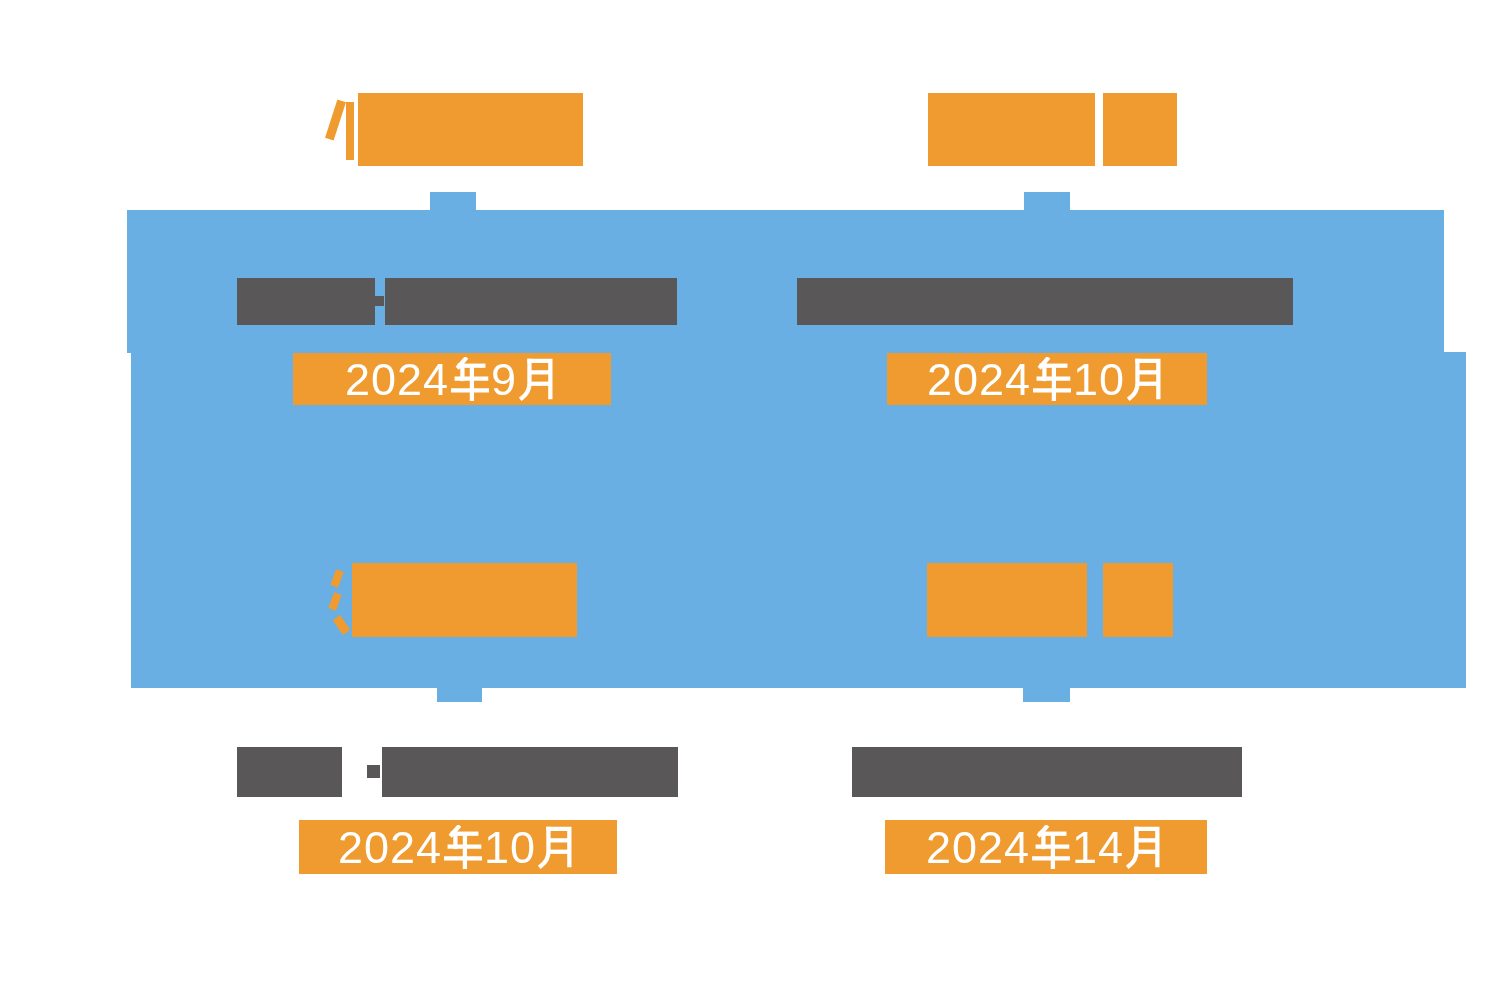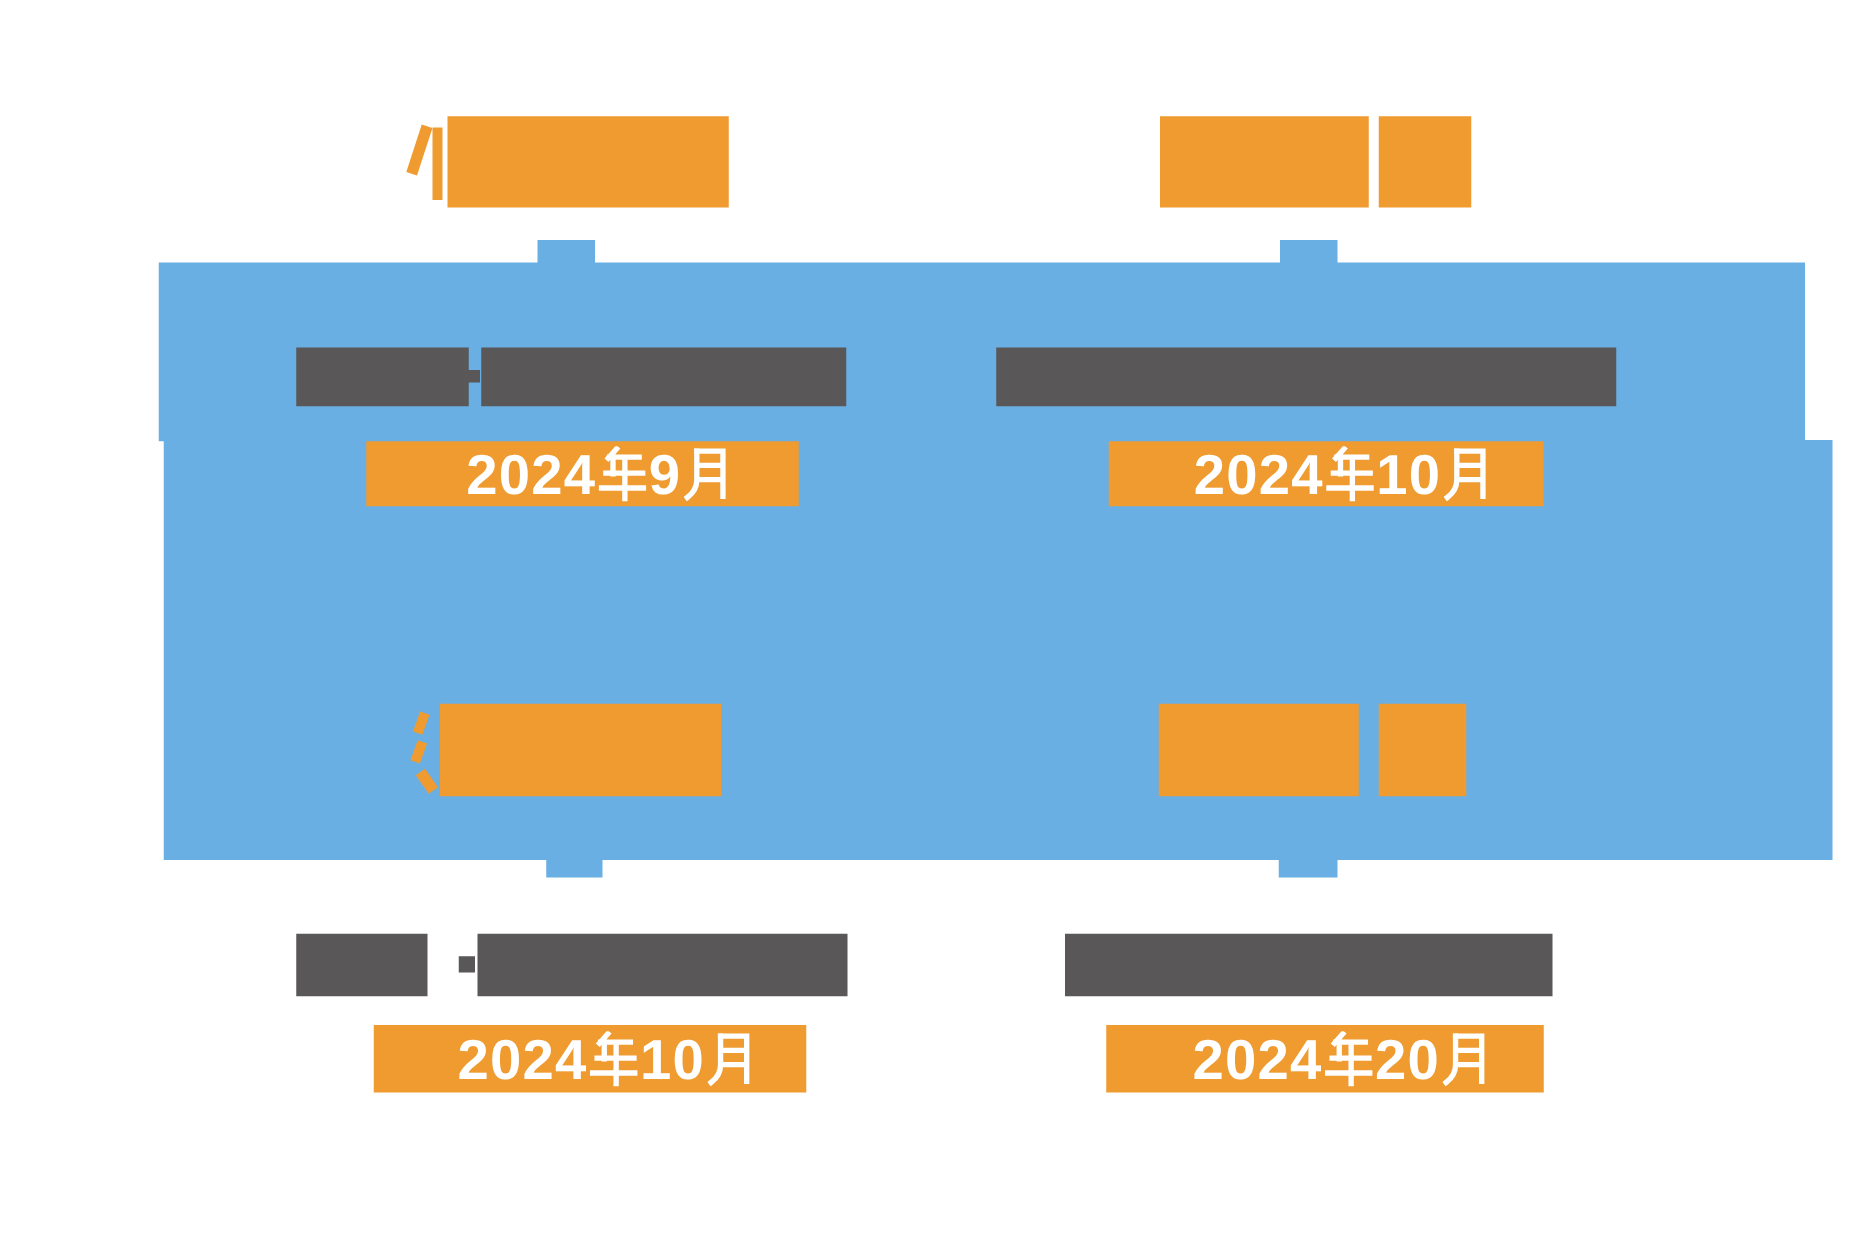--- a/index.html
+++ b/index.html
@@ -49,23 +49,22 @@
   #sub-tr-b1{left:797px;top:278px;width:496px;height:47px;}
   #sub-bl-b1{left:237px;top:747px;width:105px;height:50px;}
   #sub-bl-sep{left:367px;top:765px;width:13px;height:13px;}
   #sub-bl-b2{left:382px;top:747px;width:296px;height:50px;}
   #sub-br-b1{left:852px;top:747px;width:390px;height:50px;}
 
   
   .date-box{
     display:flex;align-items:center;justify-content:center;
     background:var(--orange);color:var(--white);
-    font-weight:bold;font-size:45px;line-height:1;
+    font-weight:normal;font-size:45px;line-height:1;
     letter-spacing:1px;
-    padding-left:28px;
   }
   #date-tl{left:293px;top:353px;width:318px;height:52px;}
   #date-tr{left:887px;top:353px;width:320px;height:52px;}
   #date-bl{left:299px;top:820px;width:318px;height:54px;}
   #date-br{left:885px;top:820px;width:322px;height:54px;}
 
   .kanji{width:38px;height:44px;margin:0 2px;flex:0 0 auto;}
   .kanji path{stroke:var(--white);stroke-width:4.5;fill:none;stroke-linecap:square;}
 </style>
 </head>
@@ -160,20 +159,20 @@
 <div class="abs date-box" id="date-br">
   <span>2024</span>
   <svg class="kanji" viewBox="0 0 40 46">
     <path d="M15 2 L8 10"></path>
       <path d="M9 9 H34"></path>
       <path d="M12 9 V23"></path>
     <path d="M6 22.5 H37"></path>
       <path d="M2 35 H38"></path>
       <path d="M22 13 V45"></path>
   </svg>
-  <span>20</span>
+  <span>14</span>
   <svg class="kanji" viewBox="0 0 40 46">
     <path d="M11 4 H33 V42"></path>
       <path d="M11 4 V28 C11 35 7 40 3 43"></path>
     <path d="M12 16 H32"></path>
       <path d="M12 28 H32"></path>
   </svg>
 </div>
 
 </body></html>

